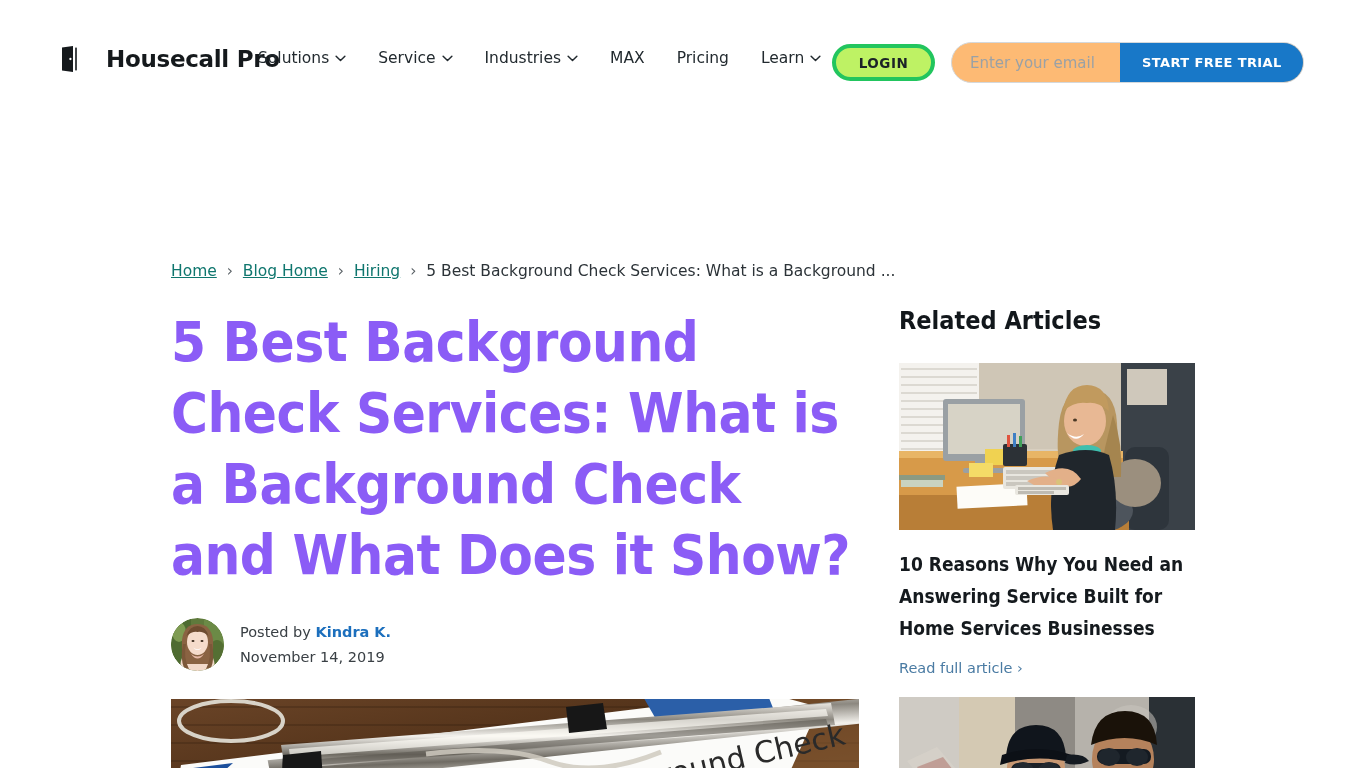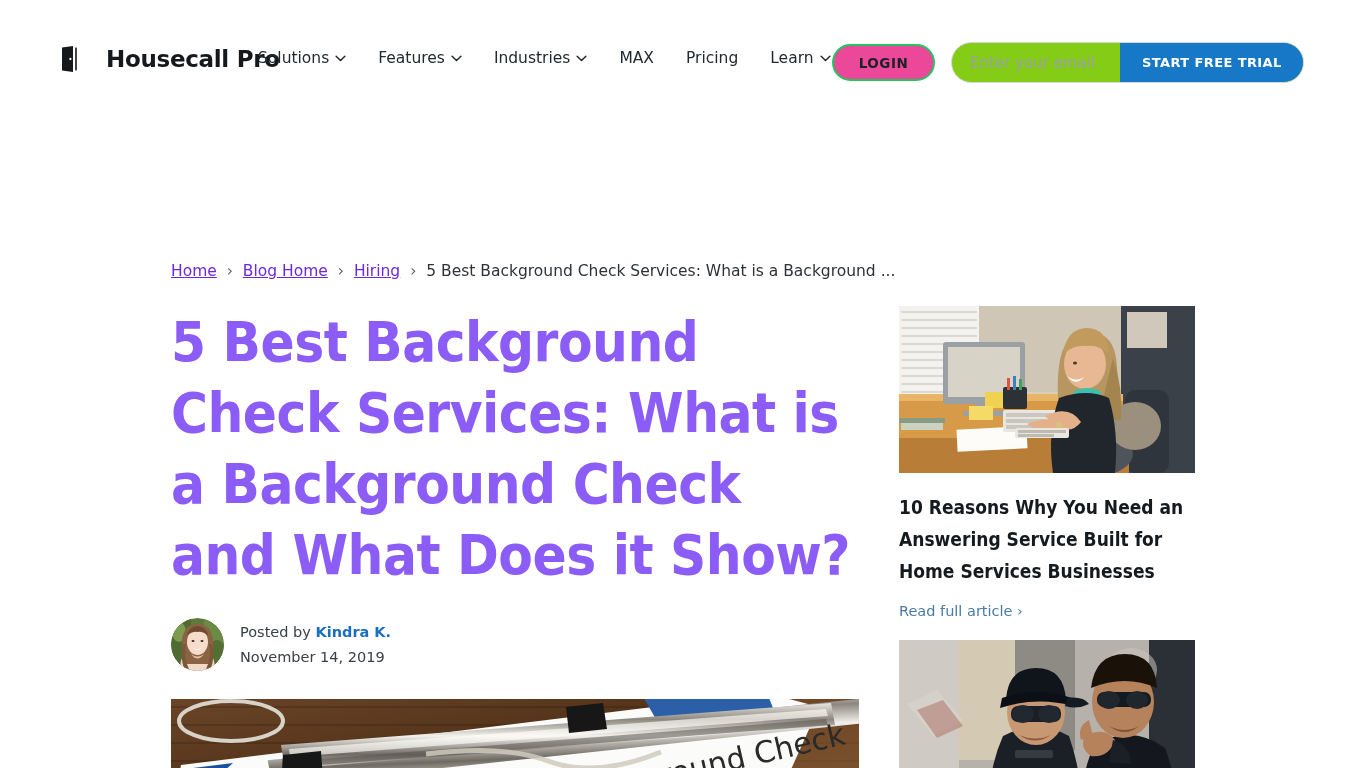--- a/index.html
+++ b/index.html
@@ -35,35 +35,35 @@
     font-size: 15.5px; color: #222a2f; margin-right: 32px;
     cursor: pointer; white-space: nowrap;
     font-family: "DejaVu Sans", sans-serif;
   }
   .nav-item:last-child { margin-right: 0; }
   .chev { width: 11px; height: 7px; display: block; }
 
   .login-btn {
     position: absolute; left: 832px; top: 44px;
     width: 103px; height: 37px;
-    border: 2px solid #22c55e; border-radius: 19px;
-    background: #ec4899; color: #1b2227;
+    border: 4px solid #22c55e; border-radius: 19px;
+    background: #bef264; color: #1b2227;
     font-size: 13.5px; font-weight: bold; letter-spacing: 0.5px;
     display: flex; align-items: center; justify-content: center;
     cursor: pointer; font-family: "DejaVu Sans", sans-serif;
   }
 
   .trial-group {
     position: absolute; left: 951px; top: 42px;
     display: flex; align-items: stretch;
     height: 41px;
     border: 1px solid #d4d8db;
     border-radius: 21px;
     overflow: hidden;
-    background: #84cc16;
+    background: #fdba74;
   }
   .email-input {
     width: 168px; border: none; outline: none;
     padding: 0 18px; font-size: 15px; color: #3b4246;
     font-family: "DejaVu Sans", sans-serif; background: transparent;
   }
   .email-input::placeholder { color: #9aa1a6; }
   .trial-btn {
     background: #1878c8; color: #fff;
     font-size: 13px; font-weight: bold; letter-spacing: 0.4px;
@@ -75,21 +75,21 @@
 
   
   .page { position: relative; width: 1366px; }
 
   .breadcrumb {
     position: absolute; left: 171px; top: 152px;
     font-size: 15.5px; color: #2c3338; white-space: nowrap;
     font-family: "DejaVu Sans", sans-serif;
   }
   .breadcrumb a {
-    color: #6d28d9; text-decoration: underline; cursor: pointer;
+    color: #0f766e; text-decoration: underline; cursor: pointer;
   }
   .breadcrumb .sep { color: #5a6166; padding: 0 5px; }
   .breadcrumb .current { color: #2c3338; }
 
   .article { position: absolute; left: 171px; top: 196px; width: 690px; }
   .article-title {
     font-family: "DejaVu Sans Condensed", "Liberation Sans Narrow", "DejaVu Sans", sans-serif;
     font-size: 56px; line-height: 71px; font-weight: bold;
     color: #8b5cf6; letter-spacing: -0.5px;
     margin: 0; width: 690px;
@@ -145,21 +145,21 @@
   </div>
 
   <div class="nav">
     <div class="nav-item">
       <span>Solutions</span>
       <svg class="chev" viewBox="0 0 12 8">
           <path d="M1 1.4 L6 6.3 L11 1.4" stroke="#222a2f" stroke-width="1.7" fill="none" stroke-linecap="round" stroke-linejoin="round"></path>
         </svg>
     </div>
     <div class="nav-item">
-      <span>Features</span>
+      <span>Service</span>
       <svg class="chev" viewBox="0 0 12 8">
           <path d="M1 1.4 L6 6.3 L11 1.4" stroke="#222a2f" stroke-width="1.7" fill="none" stroke-linecap="round" stroke-linejoin="round"></path>
         </svg>
     </div>
     <div class="nav-item">
       <span>Industries</span>
       <svg class="chev" viewBox="0 0 12 8">
           <path d="M1 1.4 L6 6.3 L11 1.4" stroke="#222a2f" stroke-width="1.7" fill="none" stroke-linecap="round" stroke-linejoin="round"></path>
         </svg>
     </div>
@@ -280,20 +280,21 @@
         <g fill="#6a6a6a" font-size="6" font-family="DejaVu Sans, sans-serif" transform="rotate(-12 540 100)">
           <text x="440" y="96">I certify that this application is complete and</text>
           <text x="446" y="106">contains no willful falsifications or</text>
           <text x="452" y="116">omissions may disqualify me</text>
         </g>
       </svg>
     </div>
   </div>
 
   <div class="sidebar">
+    <h2 class="sidebar-title">Related Articles</h2>
 
     <div class="rel-card">
       <div class="rel-thumb">
         <svg class="fill" viewBox="0 0 296 167" preserveAspectRatio="xMidYMid slice">
           <rect width="296" height="167" fill="#d8cfc0"></rect>
           <rect x="0" y="0" width="296" height="86" fill="#cfc6b6"></rect>
           <rect x="0" y="0" width="80" height="92" fill="#f4f2ee"></rect>
           <g stroke="#dcd9d2" stroke-width="2">
             <path d="M2 6 H78"></path>
               <path d="M2 14 H78"></path>

